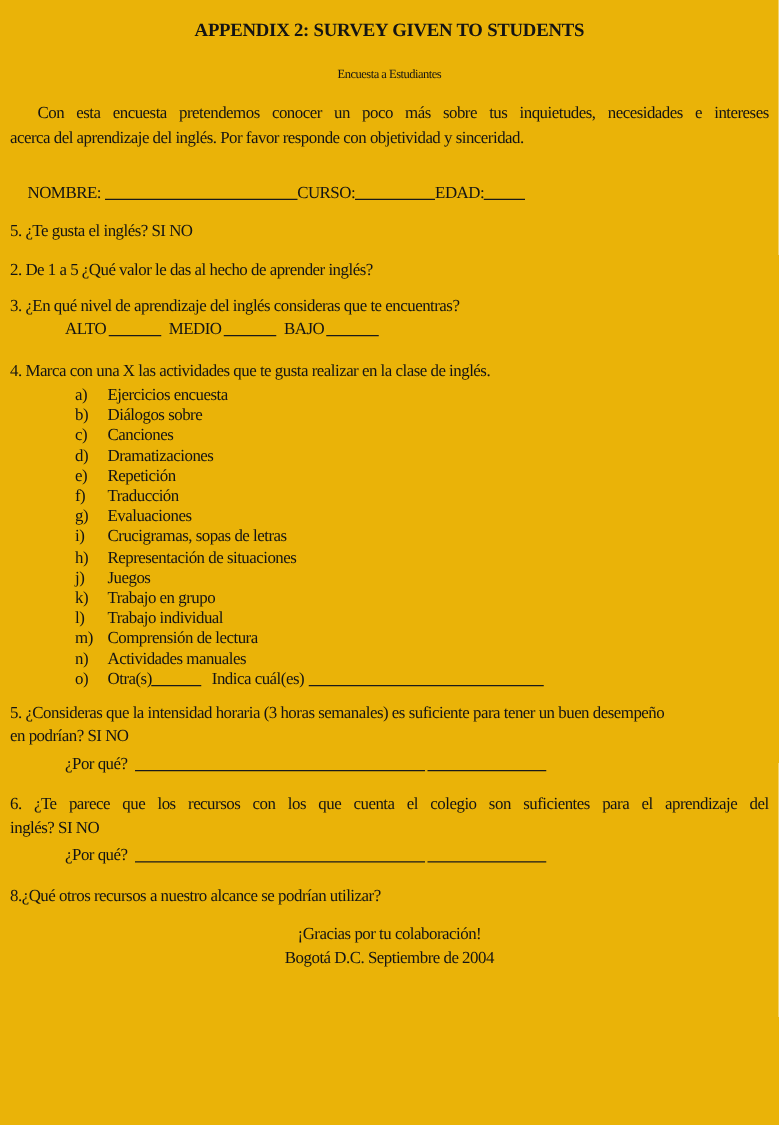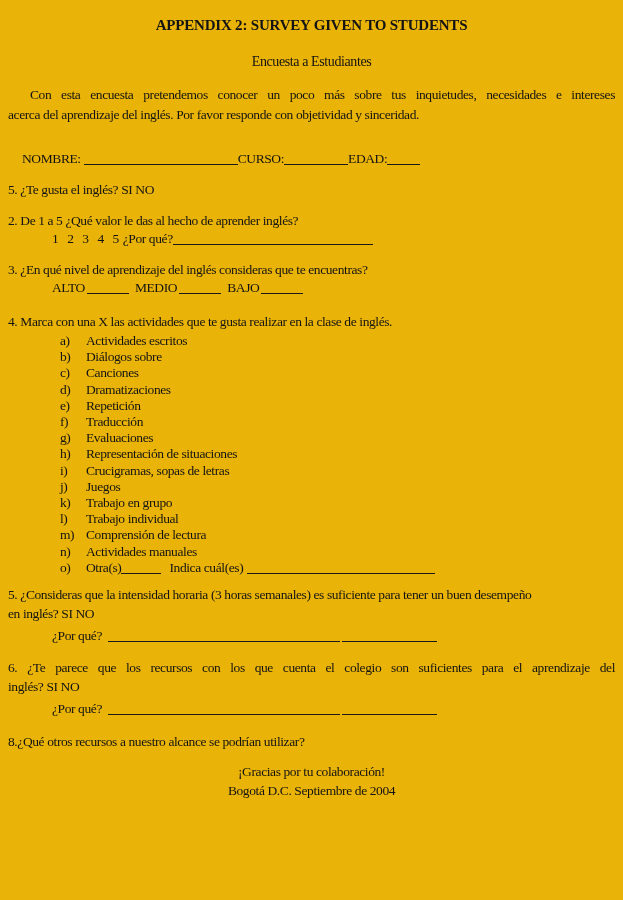--- a/index.html
+++ b/index.html
@@ -29,21 +29,21 @@
     text-align: center;
     letter-spacing: -0.2px;
   }
   .header-block {
     margin-top: 23px;
     line-height: 18px;
     font-size: 14px;
   }
   .form-title {
     margin-top: 20px;
-    font-size: 14px;
+    font-size: 10px;
   }
   .intro {
     margin-top: 15px;
     line-height: 20px;
   }
   .intro .l1 { text-indent: 22px; }
   .fields-row {
     margin-top: 25px;
     margin-left: 14px;
     line-height: 17px;
@@ -99,59 +99,55 @@
 
   <div class="fields-row">
     <span>NOMBRE:</span>
     <span class="blank b-name"></span><span>CURSO:</span><span class="blank b-course"></span><span>EDAD:</span><span class="blank b-age"></span>
   </div>
 
   <div class="q">5. ¿Te gusta el inglés? SI NO</div>
 
   <div class="q">
     <div>2. De 1 a 5 ¿Qué valor le das al hecho de aprender inglés?</div>
-    <div class="ind q-sub">
-      <span class="q2-scale">1 2 3 4 5</span>
-      <span>¿Por qué?</span><span class="blank b-q2why"></span>
-    </div>
   </div>
 
   <div class="q" style="margin-top:12px;">
     <div>3. ¿En qué nivel de aprendizaje del inglés consideras que te encuentras?</div>
     <div class="ind q3-opts">
       <span class="opt">ALTO</span><span class="blank b-level"></span><span class="opt">MEDIO</span><span class="blank b-level"></span><span class="opt">BAJO</span><span class="blank b-level"></span>
     </div>
   </div>
 
   <div class="q" style="margin-top:15px;">
     <div>4. Marca con una X las actividades que te gusta realizar en la clase de inglés.</div>
     <div class="acts">
-      <div class="act"><span class="letter">a)</span><span>Actividades escritos</span></div>
+      <div class="act"><span class="letter">a)</span><span>Ejercicios encuesta</span></div>
       <div class="act"><span class="letter">b)</span><span>Diálogos sobre</span></div>
       <div class="act"><span class="letter">c)</span><span>Canciones</span></div>
       <div class="act"><span class="letter">d)</span><span>Dramatizaciones</span></div>
       <div class="act"><span class="letter">e)</span><span>Repetición</span></div>
       <div class="act"><span class="letter">f)</span><span>Traducción</span></div>
       <div class="act"><span class="letter">g)</span><span>Evaluaciones</span></div>
+      <div class="act"><span class="letter">i)</span><span>Crucigramas, sopas de letras</span></div>
       <div class="act"><span class="letter">h)</span><span>Representación de situaciones</span></div>
-      <div class="act"><span class="letter">i)</span><span>Crucigramas, sopas de letras</span></div>
       <div class="act"><span class="letter">j)</span><span>Juegos</span></div>
       <div class="act"><span class="letter">k)</span><span>Trabajo en grupo</span></div>
       <div class="act"><span class="letter">l)</span><span>Trabajo individual</span></div>
       <div class="act"><span class="letter">m)</span><span>Comprensión de lectura</span></div>
       <div class="act"><span class="letter">n)</span><span>Actividades manuales</span></div>
       <div class="act">
         <span class="letter">o)</span><span>Otra(s)</span><span class="blank b-other"></span><span>Indica cuál(es)</span><span class="blank b-which"></span>
       </div>
     </div>
   </div>
 
   <div class="q wrapline" style="margin-top:9px;">
     <div>5. ¿Consideras que la intensidad horaria (3 horas semanales) es suficiente para tener un buen desempeño</div>
-    <div>en inglés? SI NO</div>
+    <div>en podrían? SI NO</div>
     <div class="ind why-row">
       <span>¿Por qué?</span><span class="blank b-why-a"></span><span class="blank b-why-b"></span>
     </div>
   </div>
 
   <div class="q wrapline" style="margin-top:12px;">
     <div class="jfull">6. ¿Te parece que los recursos con los que cuenta el colegio son suficientes para el aprendizaje del</div>
     <div>inglés? SI NO</div>
     <div class="ind why-row">
       <span>¿Por qué?</span><span class="blank b-why-a"></span><span class="blank b-why-b"></span>

